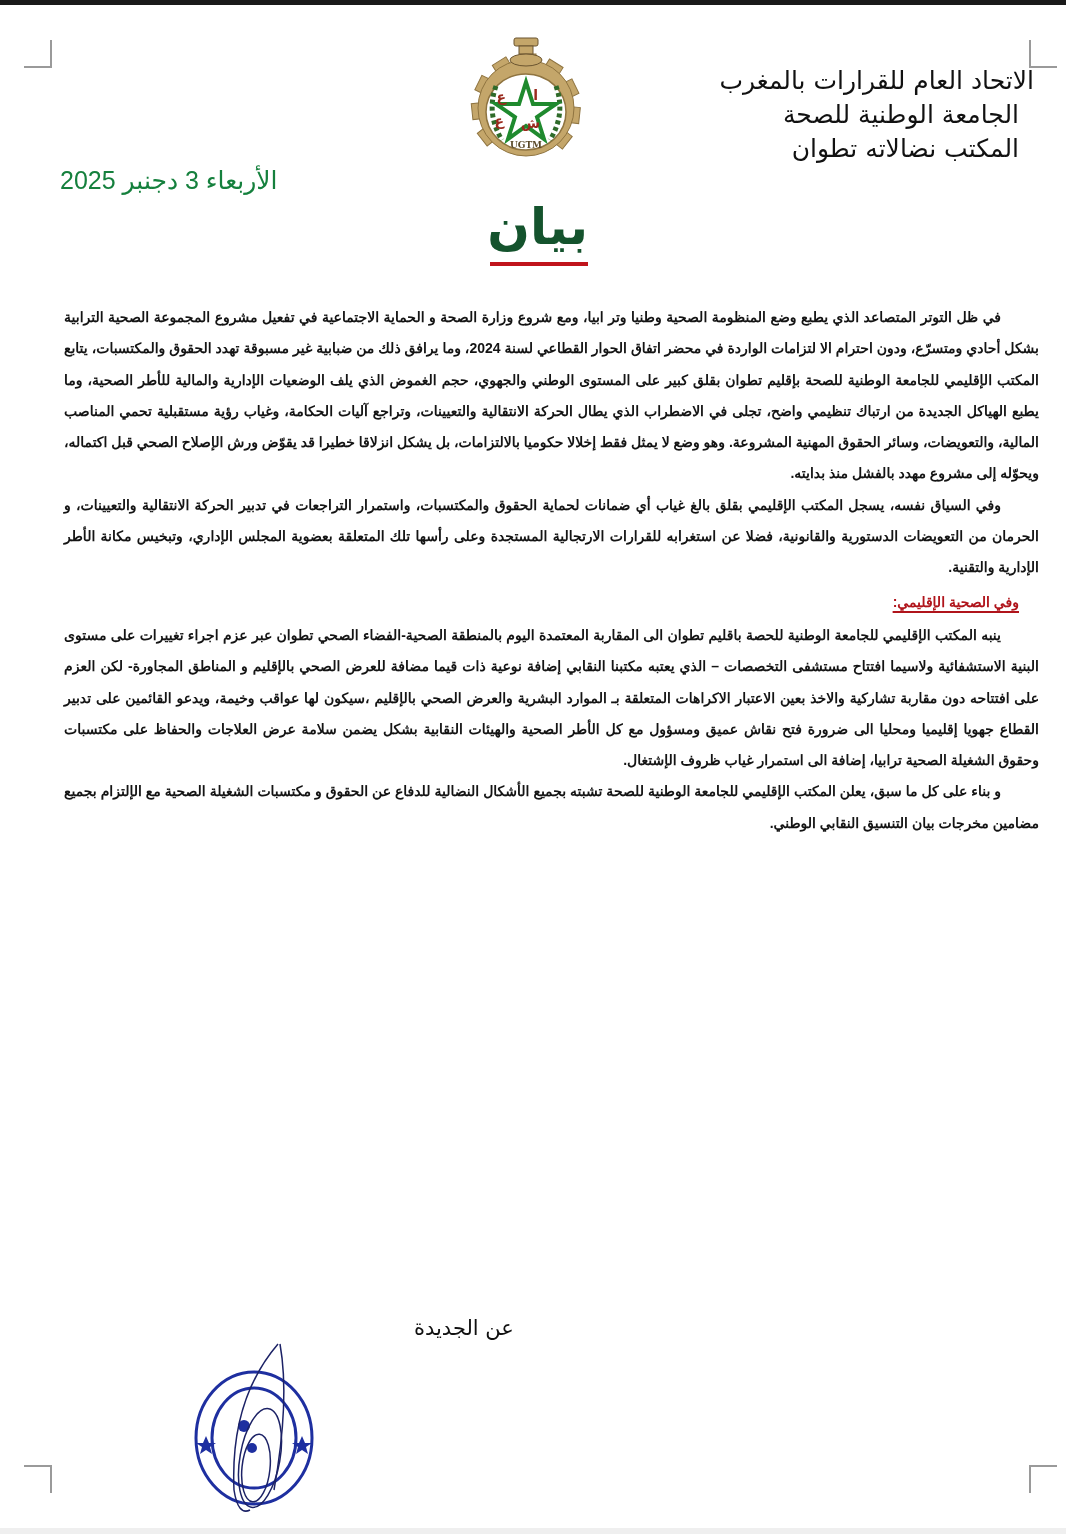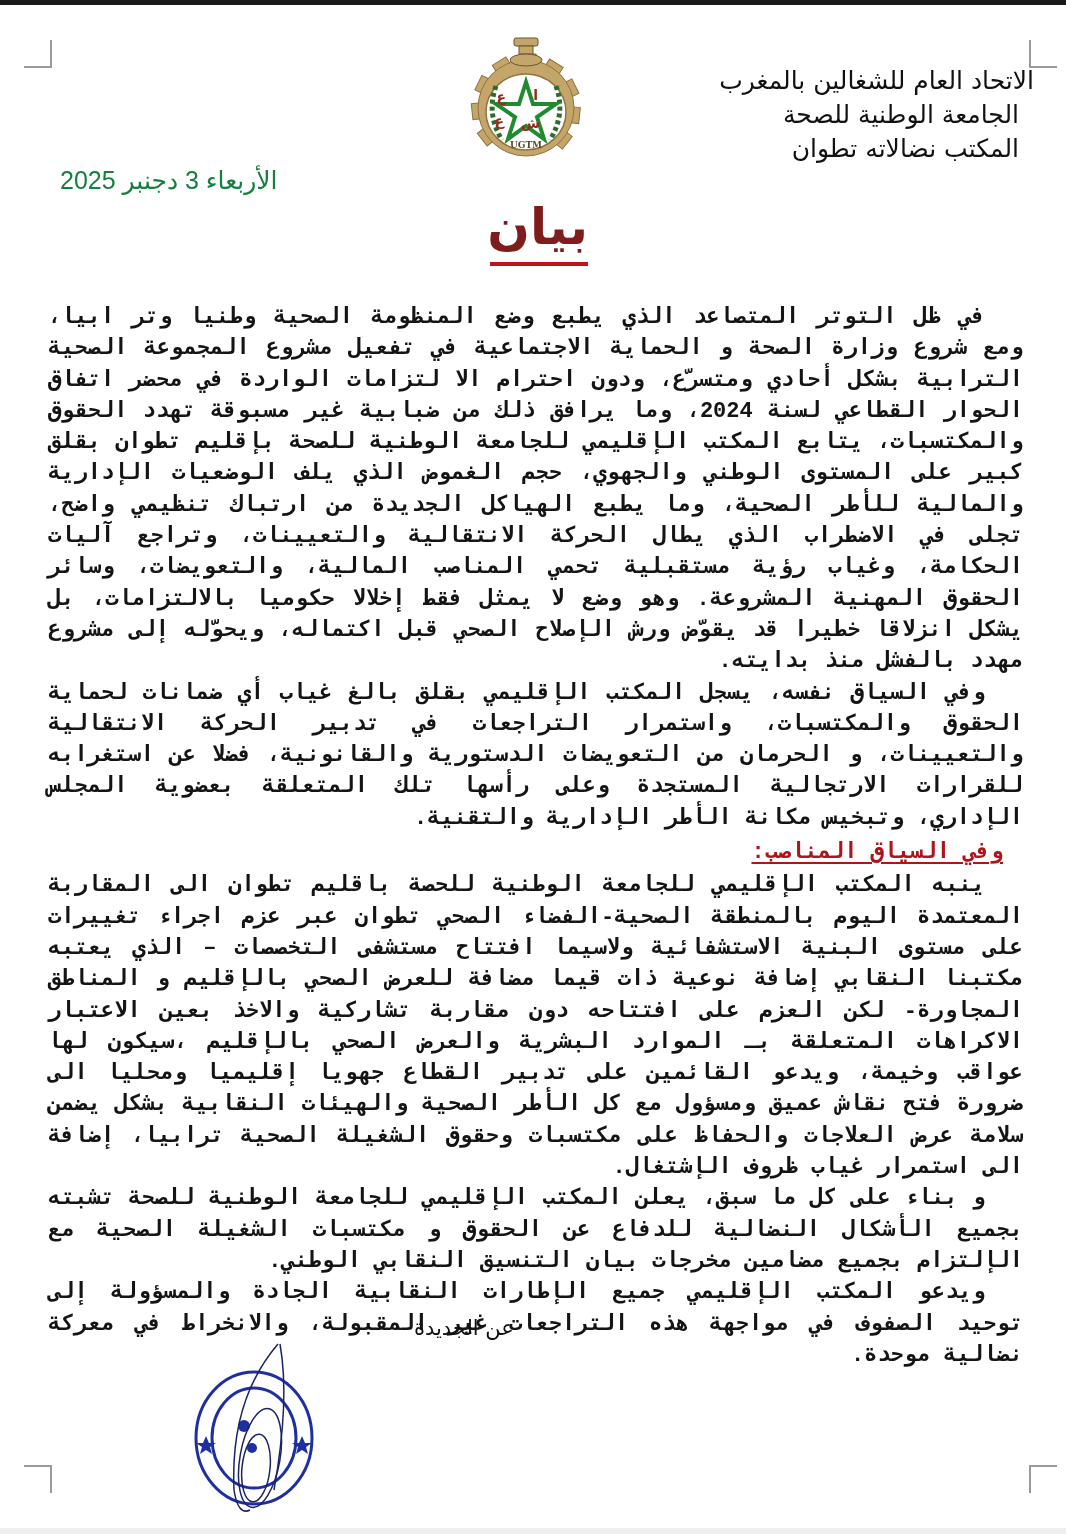--- a/index.html
+++ b/index.html
@@ -14,24 +14,24 @@
     .cm-bl { left: 24px; top: 1465px; border-right-width: 2px; border-top-width: 2px; }
     .cm-br { left: 1029px; top: 1465px; border-left-width: 2px; border-top-width: 2px; }
 
     .org-header { position: absolute; right: 32px; top: 64px; text-align: right; font-family: "DejaVu Sans", sans-serif; font-size: 25px; line-height: 34px; font-weight: 500; color: #111; }
     .org-header div:nth-child(2), .org-header div:nth-child(3) { margin-right: 15px; }
 
     .logo { position: absolute; left: 440px; top: 36px; width: 172px; height: 130px; }
 
     .date { position: absolute; left: 60px; top: 166px; font-family: "Liberation Sans", sans-serif; font-size: 25px; color: #15803d; direction: rtl; }
 
-    .title { position: absolute; left: 488px; top: 196px; width: 100px; text-align: center; font-family: "DejaVu Sans", sans-serif; font-weight: bold; font-size: 50px; color: #7f1d1d; line-height: 62px; }
+    .title { position: absolute; left: 488px; top: 196px; width: 100px; text-align: center; font-family: "DejaVu Sans", sans-serif; font-weight: bold; font-size: 50px; color: #14532d; line-height: 62px; }
     .title-underline { position: absolute; left: 490px; top: 262px; width: 98px; height: 4px; background: #c0141c; }
 
-    .body-text { position: absolute; left: 48px; top: 302px; width: 975px; direction: rtl; font-family: Liberation Mono, monospace; font-size: 22px; line-height: 31.3px; font-weight: bold; color: #141414; text-align: justify; text-align-last: right; letter-spacing: -0.3px; }
+    .body-text { position: absolute; left: 64px; top: 302px; width: 975px; direction: rtl; font-family: Liberation Sans, sans-serif; font-size: 14px; line-height: 31.3px; font-weight: bold; color: #141414; text-align: justify; text-align-last: right; letter-spacing: -0.3px; }
     .body-text p { margin: 0; }
     .body-text p.indent { text-indent: 38px; }
 
     .subheading { display: block; text-indent: 20px; margin: 3px 0 2px 0; }
     .subheading span { color: #b0141b; text-decoration: underline; text-decoration-thickness: 2px; text-underline-offset: 4px; font-weight: bold; }
 
     .signature-label { position: absolute; left: 414px; top: 1316px; font-family: "DejaVu Sans", sans-serif; font-size: 21px; color: #111; }
 
     .stamp { position: absolute; left: 190px; top: 1340px; width: 140px; height: 180px; }
 
@@ -41,21 +41,21 @@
 <body>
 
 <div class="top-bar"></div>
 
 <div class="crop-mark cm-tl"></div>
 <div class="crop-mark cm-tr"></div>
 <div class="crop-mark cm-bl"></div>
 <div class="crop-mark cm-br"></div>
 
 <div class="org-header">
-  <div>الاتحاد العام للشغالين بالمغرب</div>
+  <div>الاتحاد العام للقرارات بالمغرب</div>
   <div>الجامعة الوطنية للصحة</div>
   <div>المكتب نضالاته تطوان</div>
 </div>
 
 <svg class="logo" viewBox="0 0 172 130">
   <g>
     <g fill="#c4a66a" stroke="#8f7440" stroke-width="1">
       <rect x="80" y="18" width="16" height="16" transform="rotate(0 86 72)"></rect>
       <rect x="80" y="18" width="16" height="16" transform="rotate(32 86 72)"></rect>
       <rect x="80" y="18" width="16" height="16" transform="rotate(64 86 72)"></rect>
@@ -92,25 +92,24 @@
 
 <div class="date">الأربعاء 3 دجنبر 2025</div>
 
 <div class="title">بيان</div>
 <div class="title-underline"></div>
 
 <div class="body-text">
   <p class="indent">في ظل التوتر المتصاعد الذي يطبع وضع المنظومة الصحية وطنيا وتر ابيا، ومع شروع وزارة الصحة و الحماية الاجتماعية في تفعيل مشروع المجموعة الصحية الترابية بشكل أحادي ومتسرّع، ودون احترام الا لتزامات الواردة في محضر اتفاق الحوار القطاعي لسنة 2024، وما يرافق ذلك من ضبابية غير مسبوقة تهدد الحقوق والمكتسبات، يتابع المكتب الإقليمي للجامعة الوطنية للصحة بإقليم تطوان بقلق كبير على المستوى الوطني والجهوي، حجم الغموض الذي يلف الوضعيات الإدارية والمالية للأطر الصحية، وما يطبع الهياكل الجديدة من ارتباك تنظيمي واضح، تجلى في الاضطراب الذي يطال الحركة الانتقالية والتعيينات، وتراجع آليات الحكامة، وغياب رؤية مستقبلية تحمي المناصب المالية، والتعويضات، وسائر الحقوق المهنية المشروعة. وهو وضع لا يمثل فقط إخلالا حكوميا بالالتزامات، بل يشكل انزلاقا خطيرا قد يقوّض ورش الإصلاح الصحي قبل اكتماله، ويحوّله إلى مشروع مهدد بالفشل منذ بدايته.</p>
   <p class="indent">وفي السياق نفسه، يسجل المكتب الإقليمي بقلق بالغ غياب أي ضمانات لحماية الحقوق والمكتسبات، واستمرار التراجعات في تدبير الحركة الانتقالية والتعيينات، و الحرمان من التعويضات الدستورية والقانونية، فضلا عن استغرابه للقرارات الارتجالية المستجدة وعلى رأسها تلك المتعلقة بعضوية المجلس الإداري، وتبخيس مكانة الأطر الإدارية والتقنية.</p>
   <div class="subheading">
-    <span>وفي السياق المناصب:</span>
+    <span>وفي الصحية الإقليمي:</span>
   </div>
   <p class="indent">ينبه المكتب الإقليمي للجامعة الوطنية للحصة باقليم تطوان الى المقاربة المعتمدة اليوم بالمنطقة الصحية-الفضاء الصحي تطوان عبر عزم اجراء تغييرات على مستوى البنية الاستشفائية ولاسيما افتتاح مستشفى التخصصات – الذي يعتبه مكتبنا النقابي إضافة نوعية ذات قيما مضافة للعرض الصحي بالإقليم و المناطق المجاورة- لكن العزم على افتتاحه دون مقاربة تشاركية والاخذ بعين الاعتبار الاكراهات المتعلقة بـ الموارد البشرية والعرض الصحي بالإقليم ،سيكون لها عواقب وخيمة، ويدعو القائمين على تدبير القطاع جهويا إقليميا ومحليا الى ضرورة فتح نقاش عميق ومسؤول مع كل الأطر الصحية والهيئات النقابية بشكل يضمن سلامة عرض العلاجات والحفاظ على مكتسبات وحقوق الشغيلة الصحية ترابيا، إضافة الى استمرار غياب ظروف الإشتغال.</p>
   <p class="indent">و بناء على كل ما سبق، يعلن المكتب الإقليمي للجامعة الوطنية للصحة تشبته بجميع الأشكال النضالية للدفاع عن الحقوق و مكتسبات الشغيلة الصحية مع الإلتزام بجميع مضامين مخرجات بيان التنسيق النقابي الوطني.</p>
-  <p class="indent">ويدعو المكتب الإقليمي جميع الإطارات النقابية الجادة والمسؤولة إلى توحيد الصفوف في مواجهة هذه التراجعات غير المقبولة، والانخراط في معركة نضالية موحدة.</p>
 </div>
 
 <div class="signature-label">عن الجديدة</div>
 
 <svg class="stamp" viewBox="0 0 140 180">
   <g fill="none" stroke="#1e2fa0" stroke-width="3">
     <ellipse cx="64" cy="98" rx="58" ry="66"></ellipse>
     <ellipse cx="64" cy="98" rx="42" ry="50"></ellipse>
   </g>
   <g fill="#1e2fa0">

